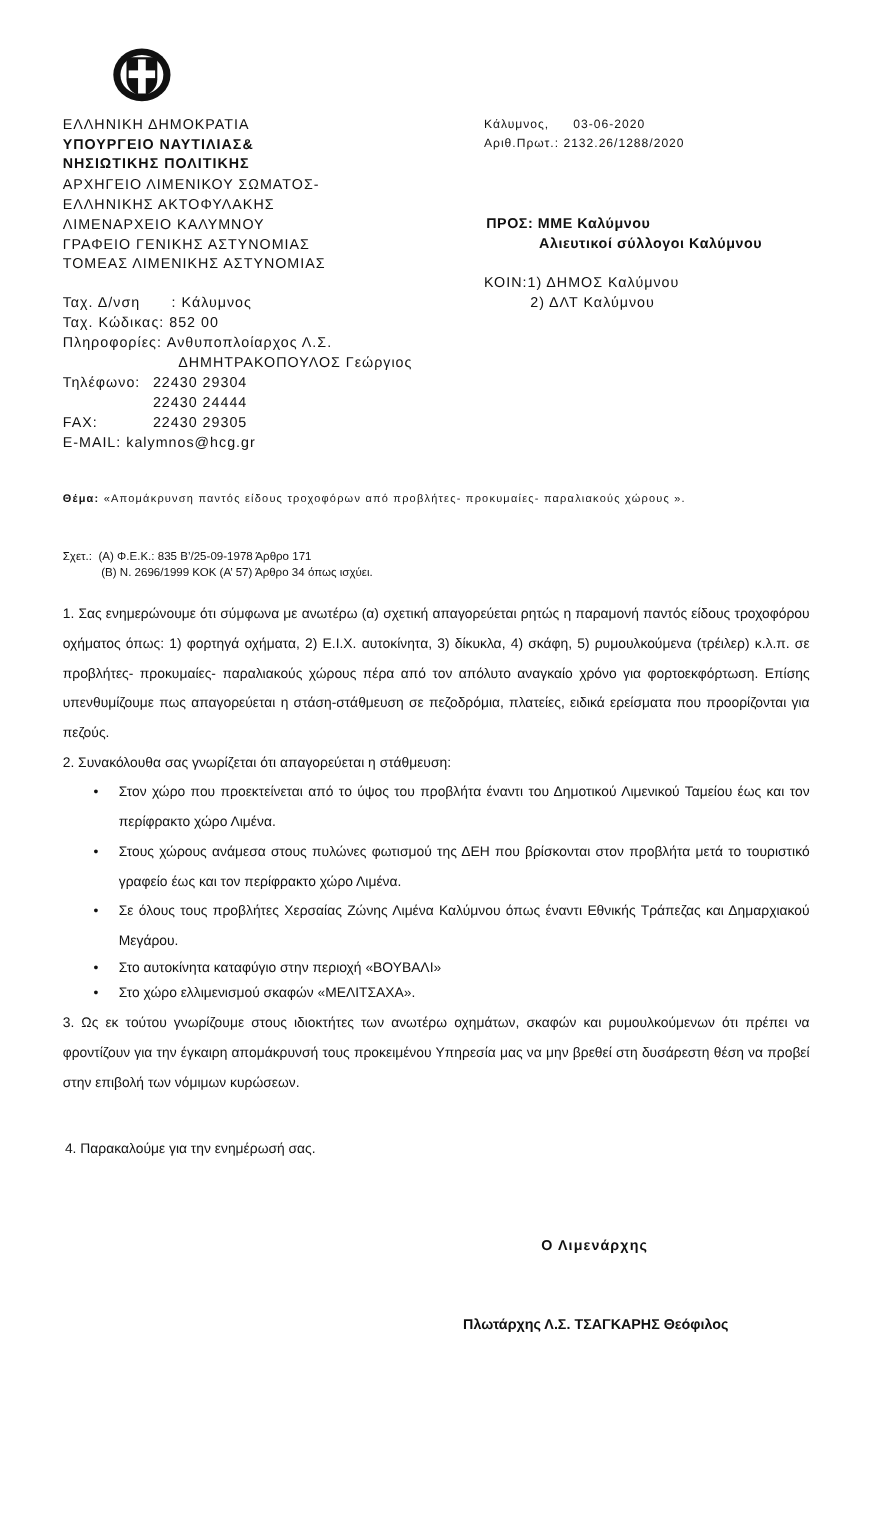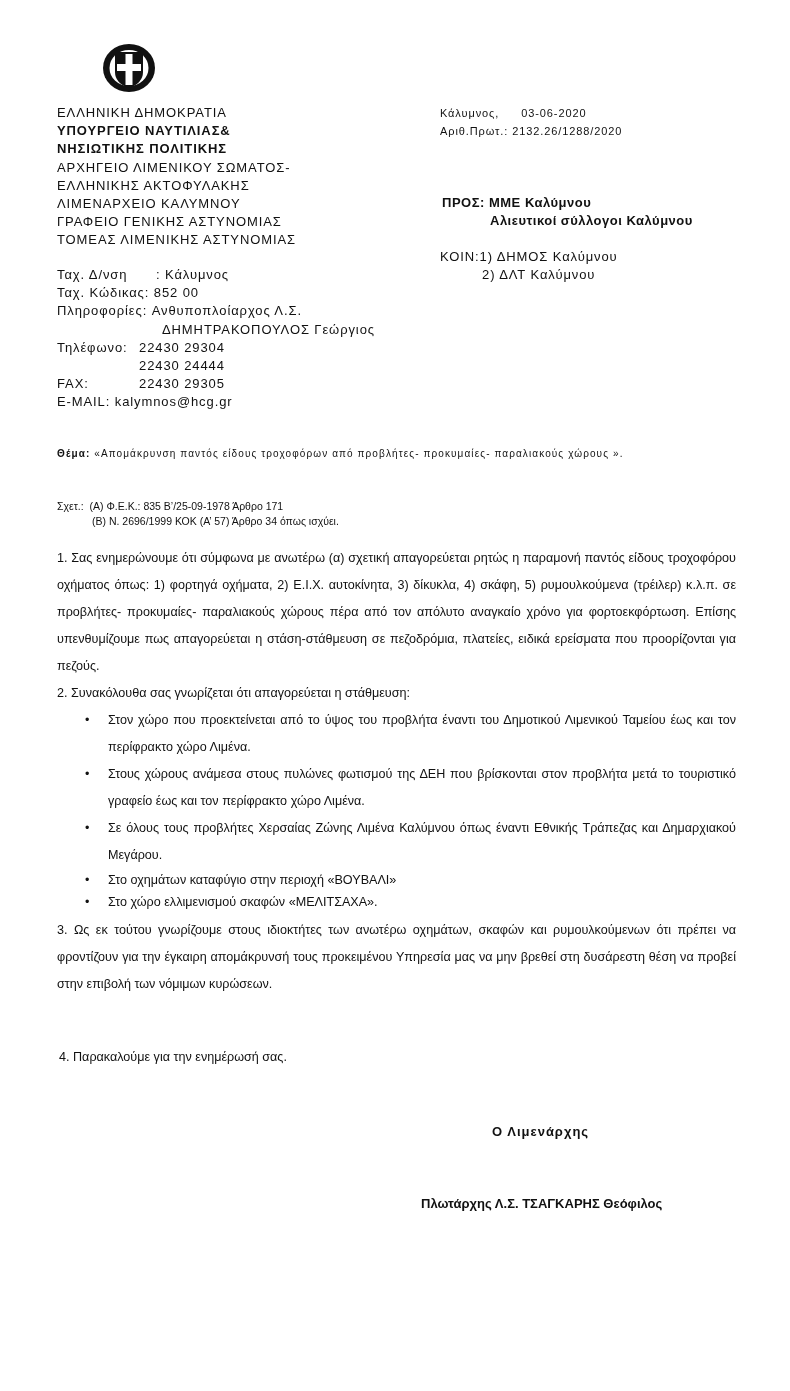--- a/index.html
+++ b/index.html
@@ -40,21 +40,21 @@
   .refs .indent { padding-left: 35px; }
 
   
   .body { left: 57px; top: 545px; width: 679px; font-size: 12.6px; line-height: 27px; }
   .body p { text-align: justify; }
   .body ul { list-style: none; margin: 0; padding: 0; }
   .body li { position: relative; padding-left: 51px; text-align: justify; }
   .body li .bul { position: absolute; left: 28px; top: 0; }
   .body li.tight { line-height: 22px; }
   .gap1 { height: 4px; }
-  .p4 { margin-top: 46px; padding-left: 2px; }
+  .p4 { margin-top: 33px; padding-left: 2px; }
 
   
   .sig-title { left: 492px; top: 1124px; font-size: 13px; font-weight: bold; letter-spacing: 1px; white-space: nowrap; }
   .sig-name { left: 421px; top: 1196px; font-size: 13px; font-weight: bold; white-space: nowrap; }
 </style>
 </head>
 <body>
 
 <div class="abs emblem">
   <svg width="56" height="52" viewBox="0 0 56 52">
@@ -141,21 +141,21 @@
   <div class="indent"><span>(Β) Ν. 2696/1999 ΚΟΚ (Α’ 57)  Άρθρο 34 όπως ισχύει.</span></div>
 </div>
 
 <div class="abs body">
   <p>1. Σας ενημερώνουμε ότι σύμφωνα με ανωτέρω (α) σχετική απαγορεύεται ρητώς η παραμονή παντός είδους τροχοφόρου οχήματος όπως: 1) φορτηγά οχήματα, 2) Ε.Ι.Χ. αυτοκίνητα, 3) δίκυκλα, 4) σκάφη, 5) ρυμουλκούμενα (τρέιλερ) κ.λ.π. σε προβλήτες- προκυμαίες- παραλιακούς χώρους πέρα από τον απόλυτο αναγκαίο χρόνο για φορτοεκφόρτωση. Επίσης υπενθυμίζουμε πως απαγορεύεται η στάση-στάθμευση σε πεζοδρόμια, πλατείες, ειδικά ερείσματα που προορίζονται για πεζούς.</p>
   <p>2. Συνακόλουθα σας γνωρίζεται ότι απαγορεύεται η στάθμευση:</p>
   <ul>
     <li><span class="bul">•</span><span>Στον χώρο που προεκτείνεται από το ύψος του προβλήτα έναντι του Δημοτικού Λιμενικού Ταμείου έως και τον περίφρακτο χώρο Λιμένα.</span></li>
     <li><span class="bul">•</span><span>Στους χώρους ανάμεσα στους πυλώνες φωτισμού της ΔΕΗ που βρίσκονται στον προβλήτα μετά το τουριστικό γραφείο έως και τον περίφρακτο χώρο Λιμένα.</span></li>
     <li><span class="bul">•</span><span>Σε όλους τους προβλήτες Χερσαίας Ζώνης Λιμένα Καλύμνου όπως έναντι Εθνικής Τράπεζας και Δημαρχιακού Μεγάρου.</span></li>
-    <li class="tight"><span class="bul">•</span><span>Στο οχημάτων καταφύγιο στην περιοχή «ΒΟΥΒΑΛΙ»</span></li>
+    <li class="tight"><span class="bul">•</span><span>Στο αυτοκίνητα καταφύγιο στην περιοχή «ΒΟΥΒΑΛΙ»</span></li>
     <li class="tight"><span class="bul">•</span><span>Στο χώρο ελλιμενισμού σκαφών «ΜΕΛΙΤΣΑΧΑ».</span></li>
   </ul>
   <div class="gap1"></div>
   <p>3. Ως εκ τούτου γνωρίζουμε στους ιδιοκτήτες των ανωτέρω οχημάτων, σκαφών και ρυμουλκούμενων ότι πρέπει να φροντίζουν για την έγκαιρη απομάκρυνσή τους προκειμένου Υπηρεσία μας να μην βρεθεί στη δυσάρεστη θέση να προβεί στην επιβολή των νόμιμων κυρώσεων.</p>
   <p class="p4">4.  Παρακαλούμε για την ενημέρωσή σας.</p>
 </div>
 
 <div class="abs sig-title">Ο Λιμενάρχης</div>
 <div class="abs sig-name">Πλωτάρχης Λ.Σ. ΤΣΑΓΚΑΡΗΣ Θεόφιλος</div>
 

